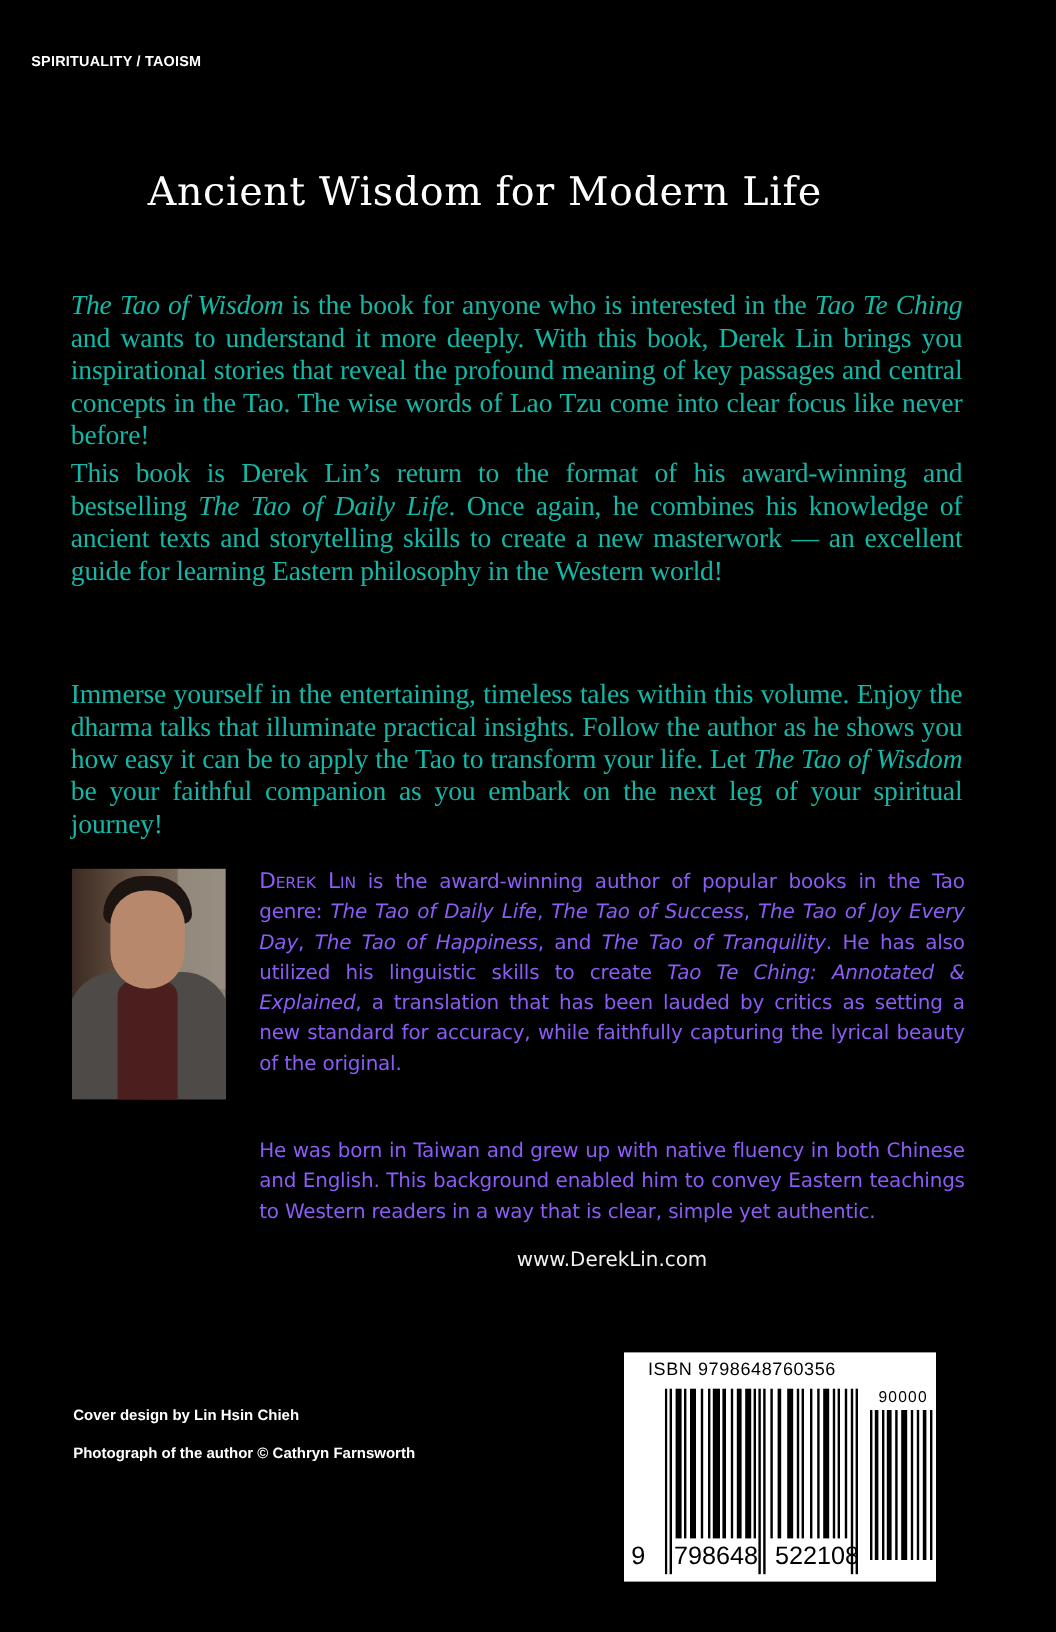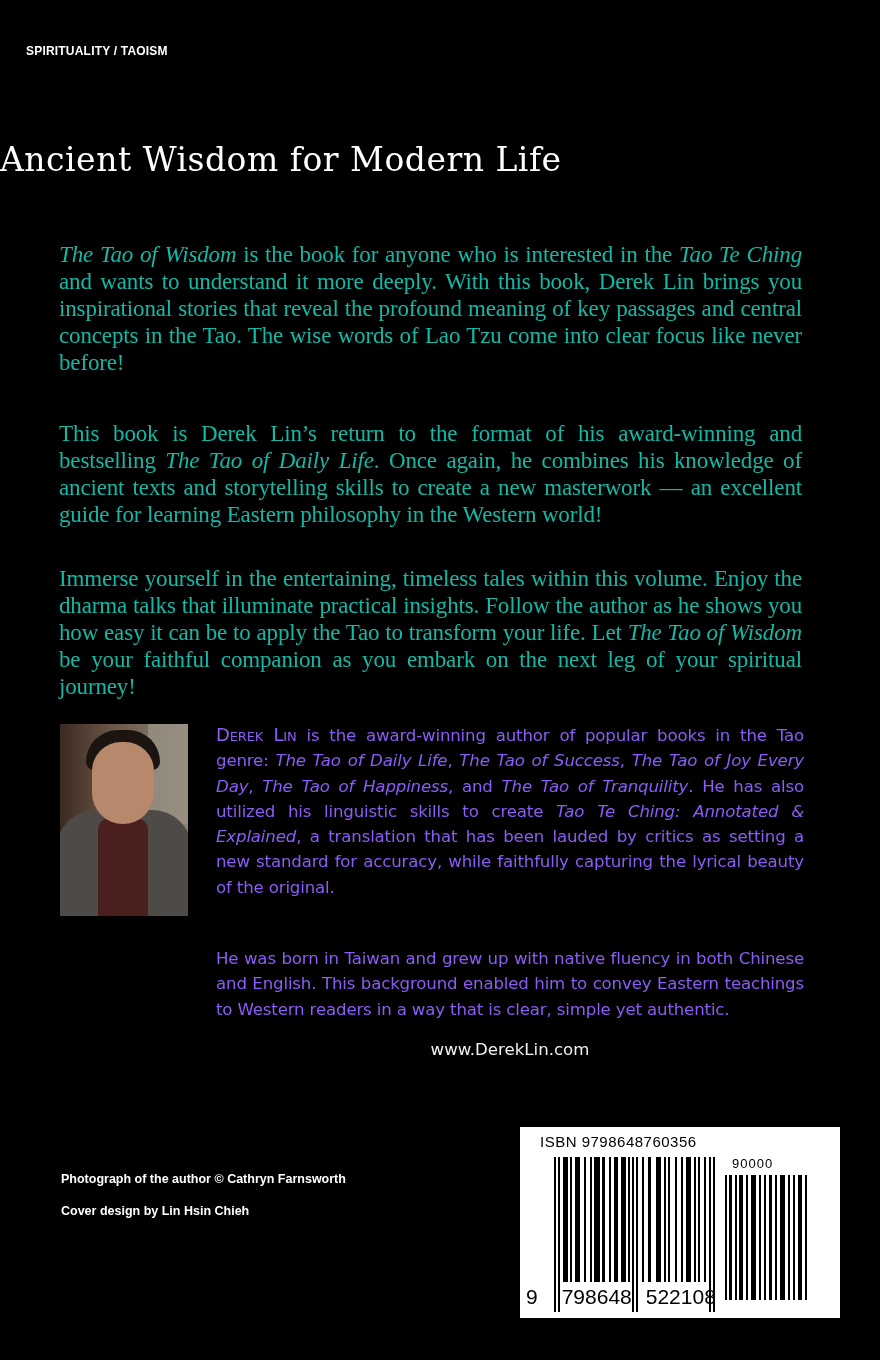--- a/index.html
+++ b/index.html
@@ -7,34 +7,35 @@
     width:880px; height:1360px; background:#000; color:#f2f2f2;
     position:relative; overflow:hidden;
     font-family:"DejaVu Sans", sans-serif;
   }
   .category {
     position:absolute; left:26px; top:44px;
     font-family:"Liberation Sans", sans-serif; font-weight:bold;
     font-size:12px; letter-spacing:0.2px; color:#fff;
   }
   .tagline {
-    position:absolute; left:0; width:788px; top:140px; 
+    position:absolute; left:0; width:788px; top:140px; text-align:center;
     font-family:"DejaVu Serif", serif; font-size:33px; color:#fff;
     letter-spacing:0.5px;
+    padding-left:10px;
   }
   .blurb {
     position:absolute; left:59px; width:743px;
     font-family:Liberation Serif, serif; font-size:23px; line-height:27px;
     text-align:justify; color:#14b8a6;
     letter-spacing:-0.15px;
   }
   .blurb p { margin:0; }
   .blurb em { font-style:italic; }
   #p1 { top:241px; }
-  #p2 { top:420px; }
+  #p2 { top:381px; }
   #p3 { top:565px; }
   .photo {
     position:absolute; left:60px; top:724px; width:128px; height:192px;
     overflow:hidden;
     background: linear-gradient(90deg, #3b2a22 0%, #6a5646 40%, #8e8272 100%);
   }
   .photo .bg-light { position:absolute; right:0; top:0; width:40px; height:100px; background:#9b948a; opacity:.7; }
   .photo .hair { position:absolute; left:26px; top:6px; width:74px; height:40px; border-radius:40px 40px 10px 10px; background:#1c1410; }
   .photo .face { position:absolute; left:32px; top:18px; width:62px; height:82px; border-radius:30px 30px 32px 32px; background:#b7886c; }
   .photo .jacket { position:absolute; left:-4px; top:86px; width:136px; height:120px; border-radius:40px 40px 0 0; background:#4d4a48; }
@@ -53,21 +54,21 @@
     position:absolute; left:216px; width:588px; top:1040px; text-align:center;
     font-family:"DejaVu Sans", sans-serif; font-size:16.6px; color:#f0f0f0;
   }
   .credits {
     position:absolute; left:61px; top:1172px;
     font-family:"Liberation Sans", sans-serif; font-weight:bold; font-size:12.5px;
     color:#fff;
   }
   .credits div { height:32px; }
   .barcode-box {
-    position:absolute; left:520px; top:1127px; width:320px; height:191px;
+    position:absolute; left:520px; top:1127px; width:260px; height:191px;
     background:#fff; color:#000; box-sizing:border-box;padding-left:20px;
   }
   .isbn-top {
     position:absolute; left:20px; top:6px;
     font-family:"Liberation Sans", sans-serif; font-size:15px; letter-spacing:0.5px;
   }
   .bars-main { position:absolute; left:34px; top:30px; height:155px; width:170px; }
   .bars-addon { position:absolute; left:205px; top:48px; height:125px; width:85px; }
   .addon-num {
     position:absolute; left:212px; top:29px;
@@ -106,22 +107,22 @@
 <div class="bio" id="bio1">
     <p><span class="sc">Derek Lin</span><span> is the award-winning author of popular books in the Tao genre: </span><em>The Tao of Daily Life</em><span>, </span><em>The Tao of Success</em><span>, </span><em>The Tao of Joy Every Day</em><span>, </span><em>The Tao of Happiness</em><span>, and </span><em>The Tao of Tranquility</em><span>. He has also utilized his linguistic skills to create </span><em>Tao Te Ching: Annotated &amp; Explained</em><span>, a translation that has been lauded by critics as setting a new standard for accuracy, while faithfully capturing the lyrical beauty of the original.</span></p>
   </div>
 <div class="bio" id="bio2">
     <p><span>He was born in Taiwan and grew up with native fluency in both Chinese and English. This background enabled him to convey Eastern teachings to Western readers in a way that is clear, simple yet authentic.</span></p>
   </div>
 
 <div class="website">www.DerekLin.com</div>
 
 <div class="credits">
+  <div>Cover design by Lin Hsin Chieh</div>
   <div>Photograph of the author © Cathryn Farnsworth</div>
-  <div>Cover design by Lin Hsin Chieh</div>
 </div>
 
 <div class="barcode-box">
   <div class="isbn-top">ISBN 9798648760356</div>
   <svg class="bars-main" viewBox="0 0 170 155" preserveAspectRatio="none">
     <g fill="#000">
       <rect x="0" y="0" width="2" height="155"></rect>
         <rect x="4" y="0" width="2" height="155"></rect>
       <rect x="9" y="0" width="5" height="125"></rect>
         <rect x="16" y="0" width="2" height="125"></rect>

